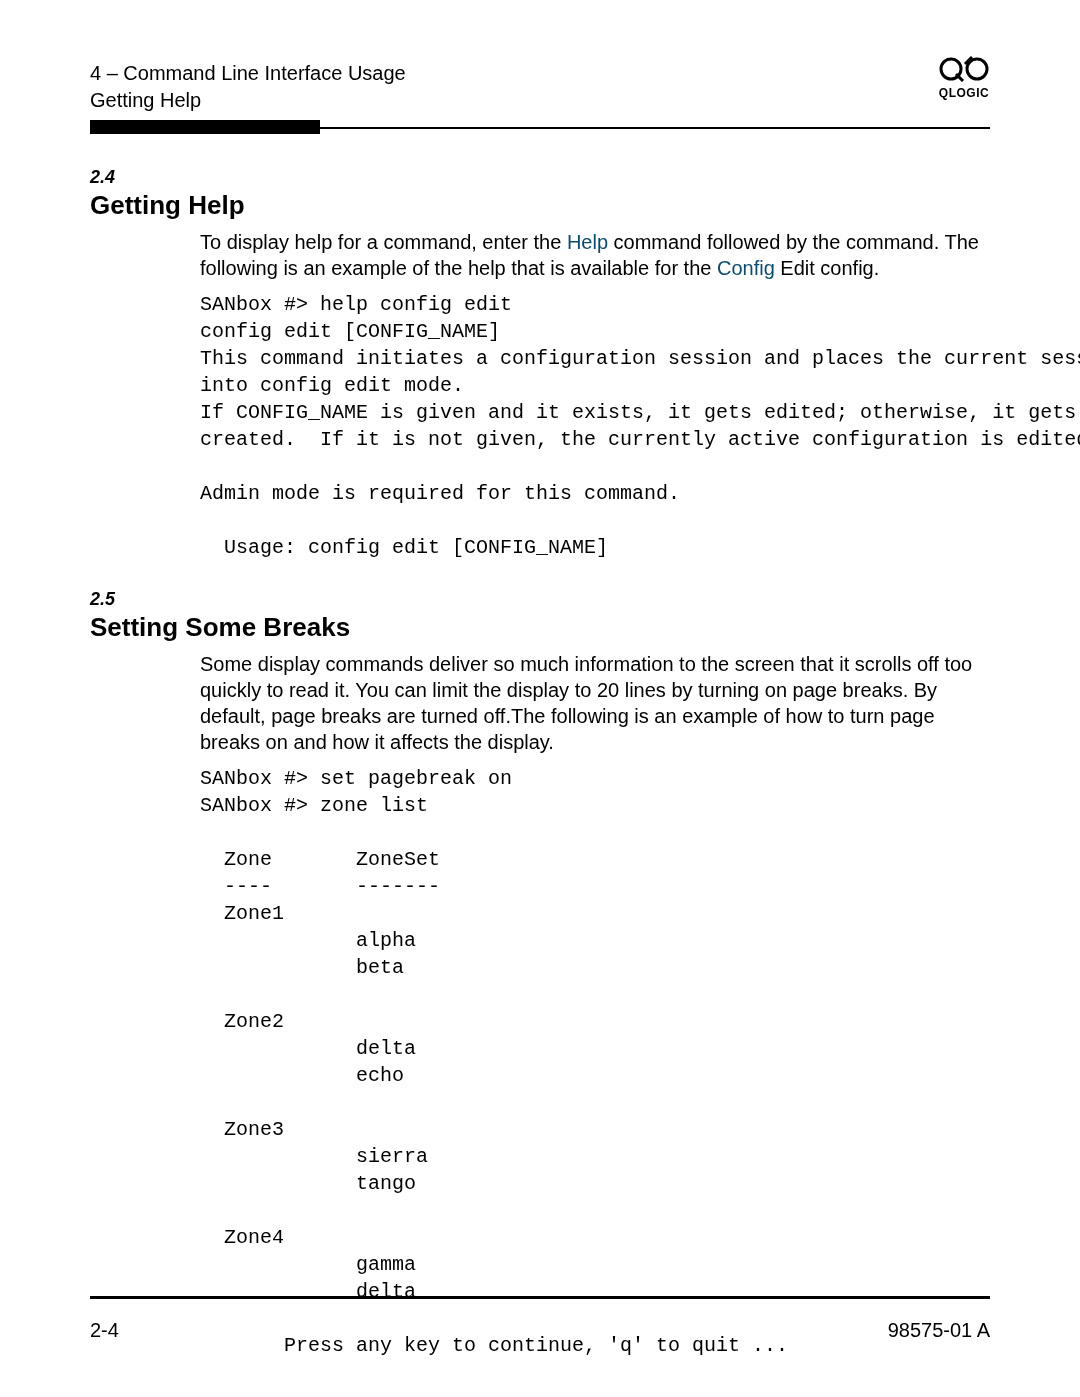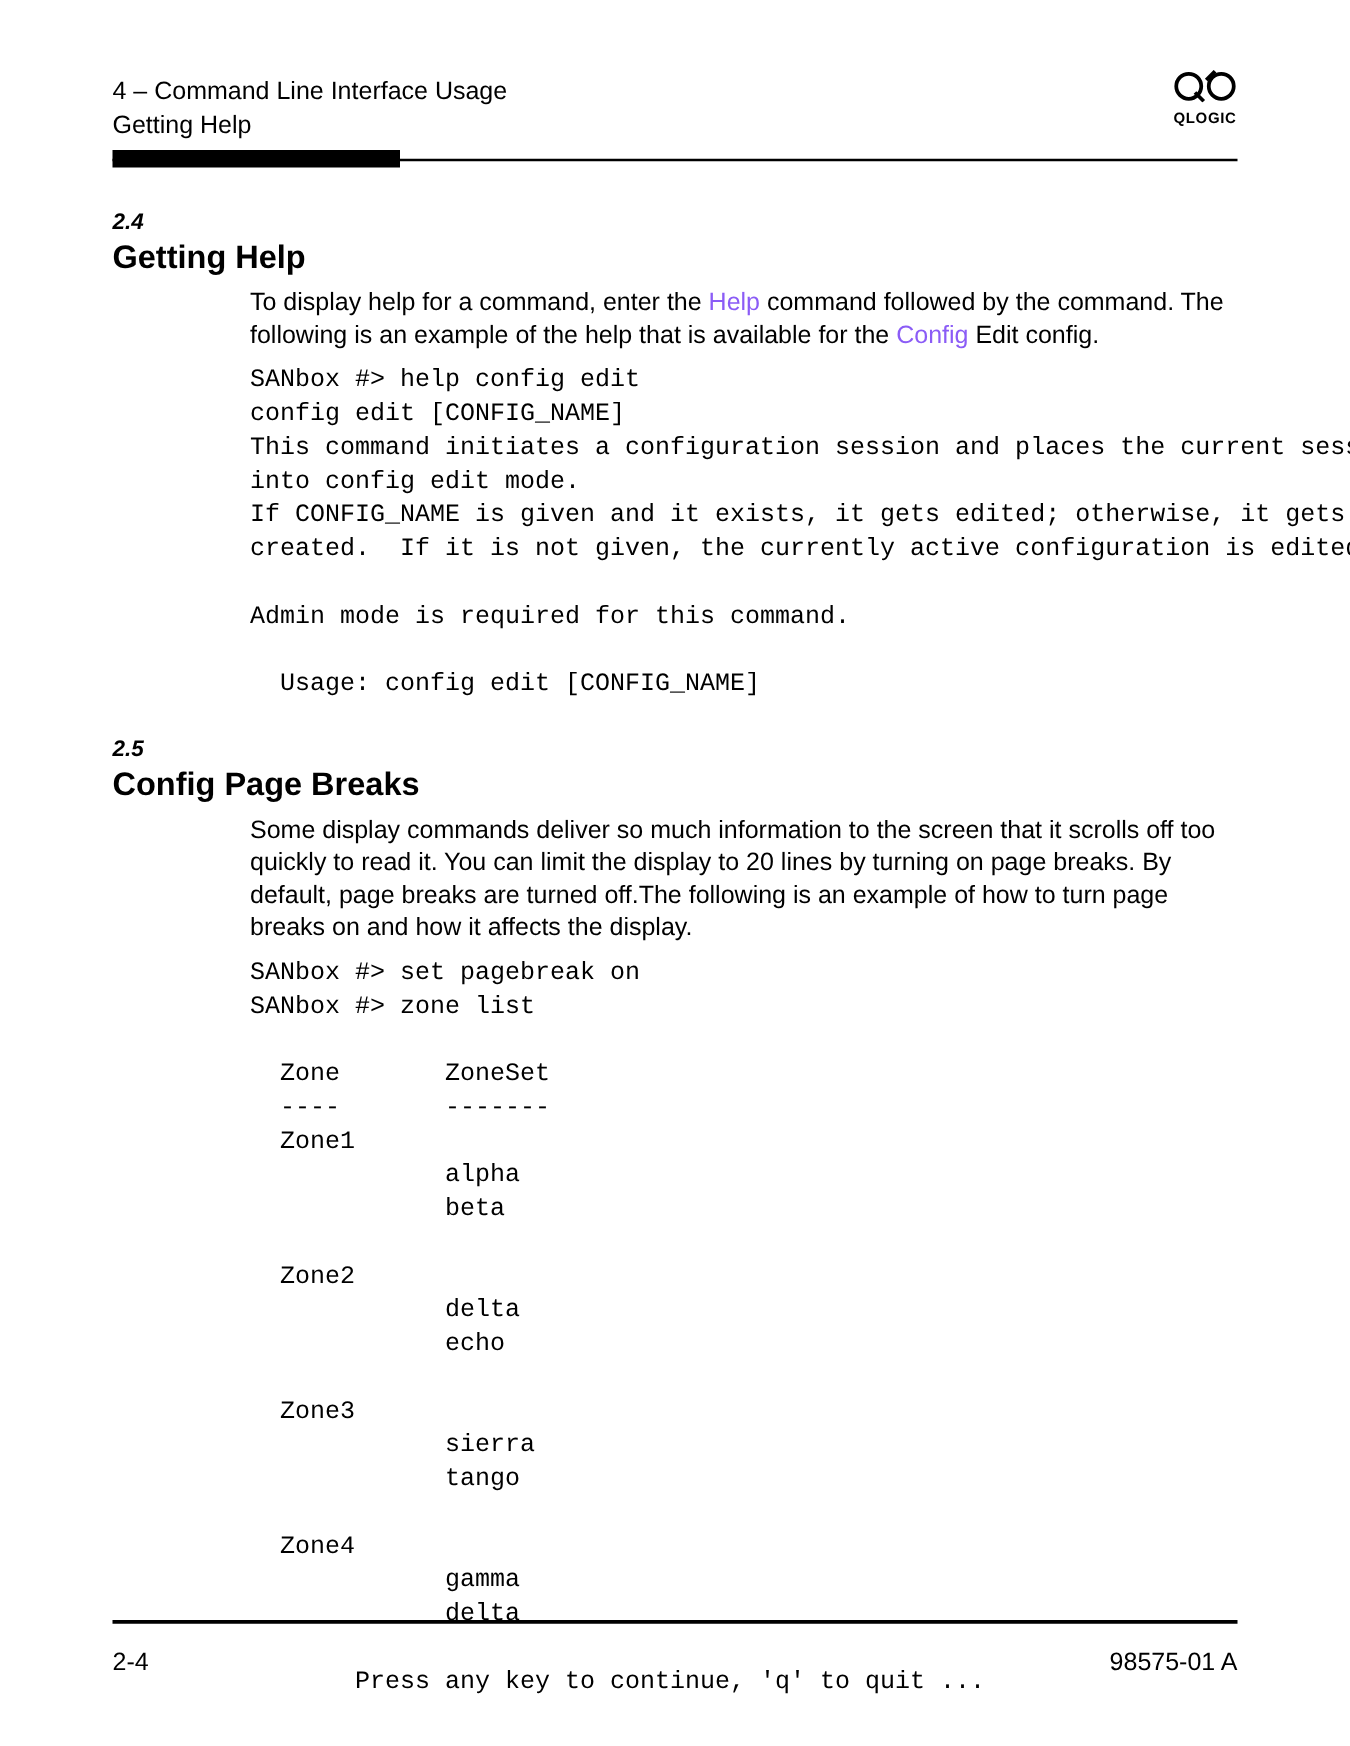--- a/index.html
+++ b/index.html
@@ -62,21 +62,21 @@
     margin: 0 0 8px 0;
   }
   .body-indent {
     margin-left: 110px;
   }
   .body-text {
     font-size: 20px;
     line-height: 1.3;
   }
   .link {
-    color: #8b5cf6;
+    color: #0c4a6e;
   }
   pre.code {
     font-family: "Courier New", Courier, monospace;
     font-size: 20px;
     line-height: 1.35;
     white-space: pre;
     margin: 10px 0 0 0;
   }
   .footer-rule {
     position: absolute;
@@ -135,21 +135,21 @@
 created.  If it is not given, the currently active configuration is edited.
 
 Admin mode is required for this command.
 
   Usage: config edit [CONFIG_NAME]</pre>
     </div>
   </div>
 
   <div class="section" style="margin-top:28px">
     <div class="sec-num">2.5</div>
-    <div class="sec-title">Config Page Breaks</div>
+    <div class="sec-title">Setting Some Breaks</div>
     <div class="body-indent">
       <div class="body-text">Some display commands deliver so much information to the screen that it scrolls off too quickly to read it. You can limit the display to 20 lines by turning on page breaks. By default, page breaks are turned off.The following is an example of how to turn page breaks on and how it affects the display.</div>
       <pre class="code">SANbox #&gt; set pagebreak on
 SANbox #&gt; zone list
 
   Zone       ZoneSet
   ----       -------
   Zone1
              alpha
              beta

